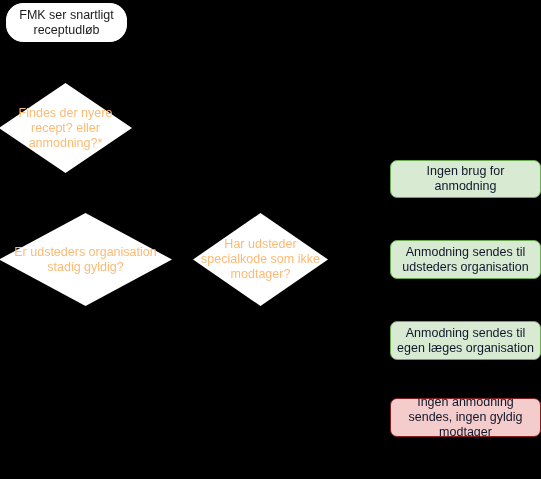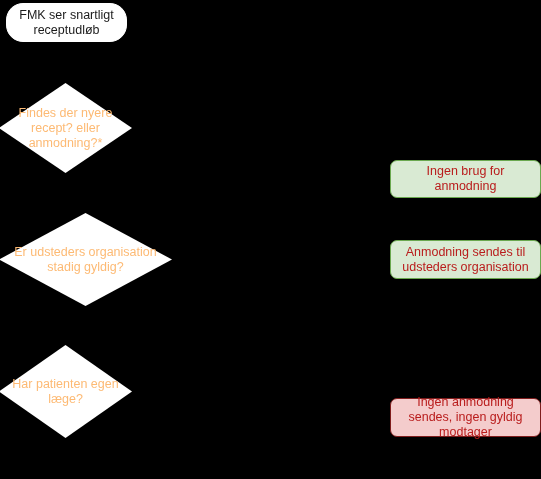--- a/index.html
+++ b/index.html
@@ -62,21 +62,21 @@
   }
 
   
   .node-outcome {
     position: absolute;
     box-sizing: border-box;
     border-radius: 7px;
     font-size: 12.5px;
     line-height: 15px;
     text-align: center;
-    color: #b91c1c;
+    color: #0f172a;
     display: flex;
     align-items: center;
     justify-content: center;
     padding: 2px 4px;
     white-space: pre-line;
   }
   .outcome-green {
     background: #d9ead3;
     border: 1px solid #6aa84f;
   }
@@ -97,32 +97,35 @@
   <div class="node-decision" style="left:-1px; top:83px; width:133px; height:90px;">
     <div class="diamond-shape"></div>
     <div class="diamond-label">Findes der nyere recept? eller anmodning?*</div>
   </div>
 
   <div class="node-decision" style="left:-1px; top:213px; width:133px; height:93px;padding-left:40px;">
     <div class="diamond-shape"></div>
     <div class="diamond-label">Er udsteders organisation stadig gyldig?</div>
   </div>
 
+  <div class="node-decision" style="left:193px; top:213px; width:135px; height:93px;">
+    <div class="diamond-shape"></div>
+    <div class="diamond-label">Har udsteder specialkode som ikke modtager?</div>
+  </div>
 
-  <div class="node-decision" style="left:-1px; top:345px; width:133px; height:93px;">
-    <div class="diamond-shape"></div>
-    <div class="diamond-label">Har patienten egen læge?</div>
-  </div>
 
   <div class="node-outcome outcome-green" style="left:390px; top:160px; width:151px; height:38px;">
     <span>Ingen brug for anmodning</span>
   </div>
 
   <div class="node-outcome outcome-green" style="left:390px; top:240px; width:151px; height:39px;">
     <span>Anmodning sendes til udsteders organisation</span>
   </div>
 
+  <div class="node-outcome outcome-green" style="left:390px; top:321px; width:151px; height:39px;">
+    <span>Anmodning sendes til egen læges organisation</span>
+  </div>
 
   <div class="node-outcome outcome-pink" style="left:390px; top:398px; width:151px; height:39px;">
     <span>Ingen anmodning sendes, ingen gyldig modtager</span>
   </div>
 
 </div>
 
 </body></html>

